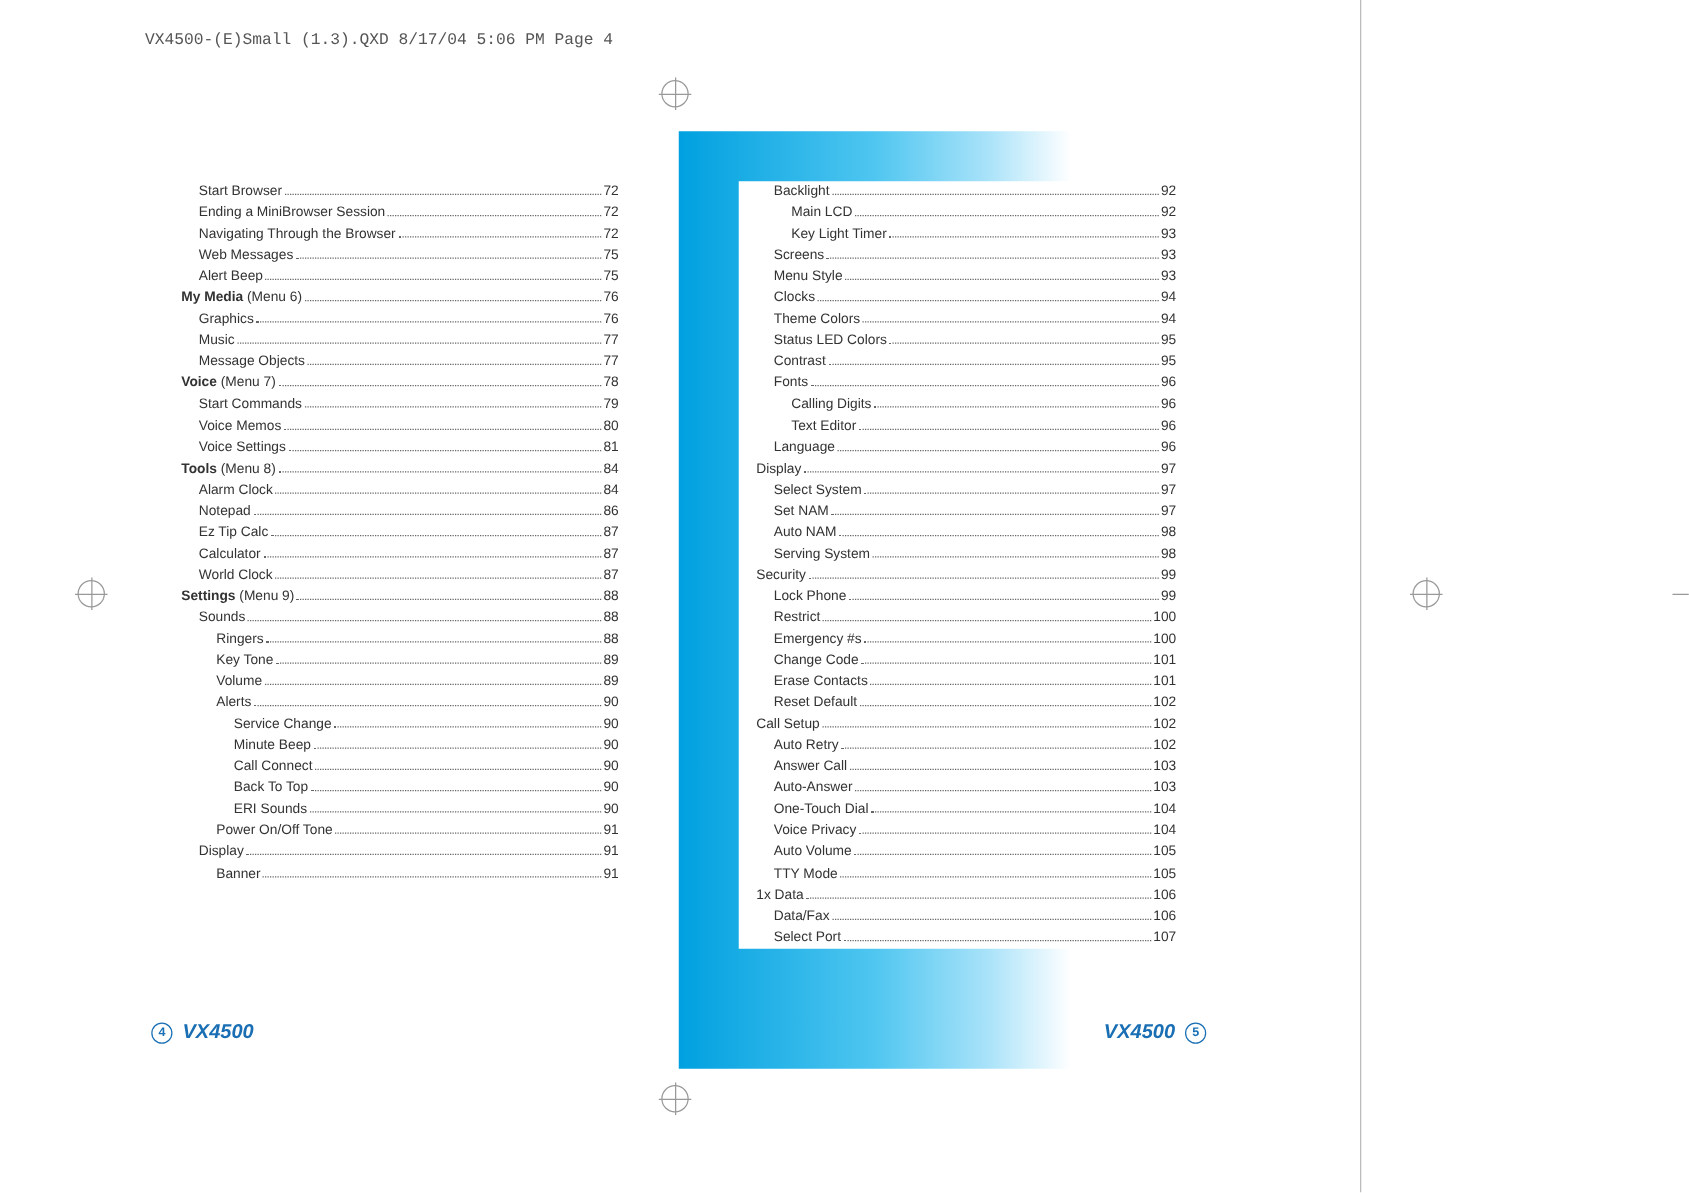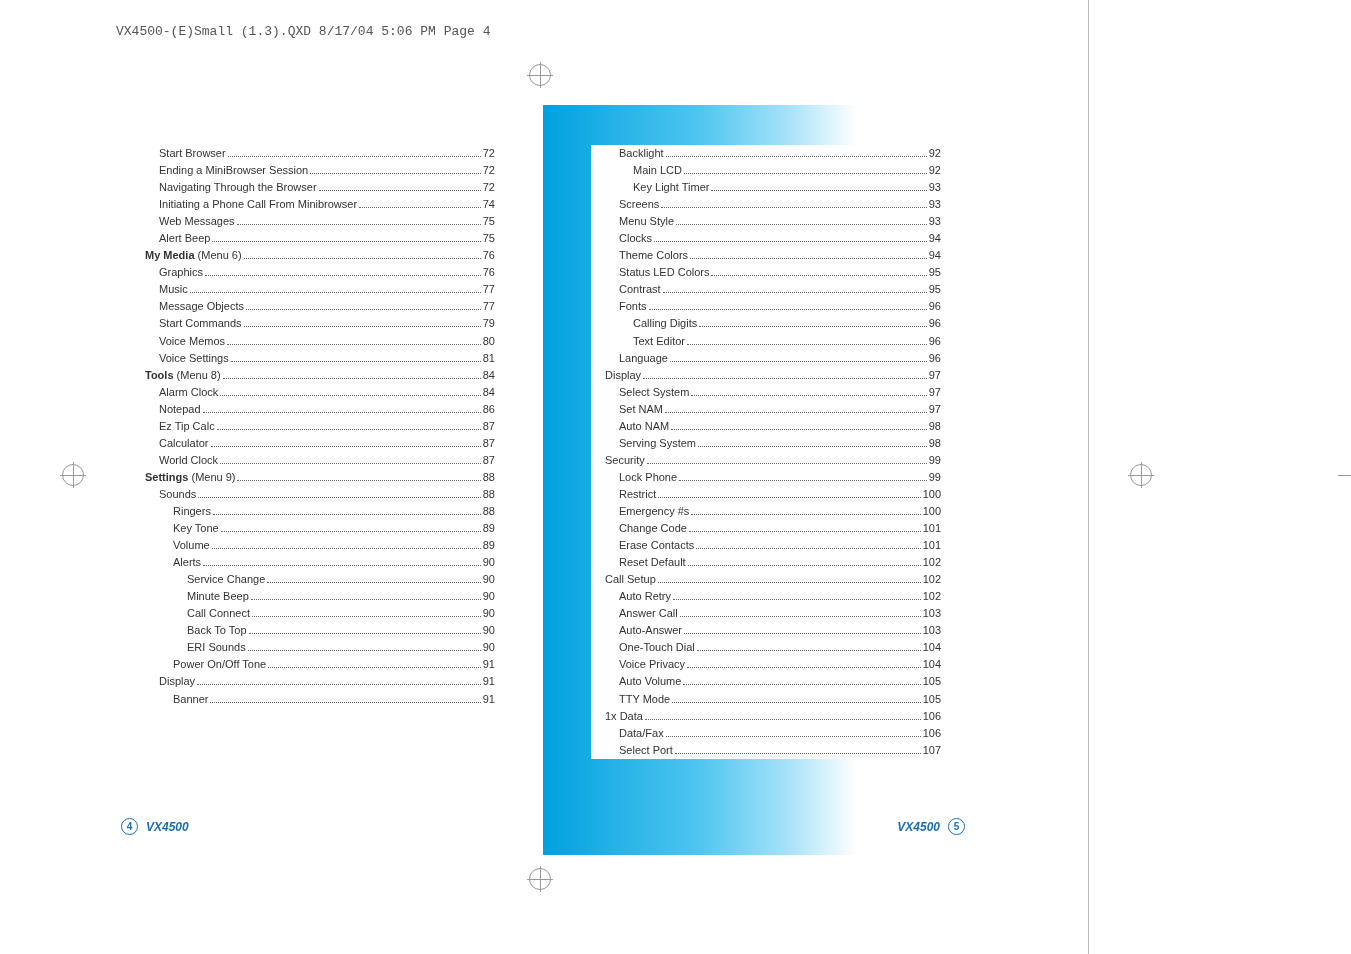--- a/index.html
+++ b/index.html
@@ -142,21 +142,21 @@
     border-radius: 50%;
     border: 1.5px solid #1a6fb4;
     color: #1a6fb4;
     font-weight: bold;
     font-size: 10px;
   }
   .model {
     color: #1a6fb4;
     font-weight: bold;
     font-style: italic;
-    font-size: 12px;
+    font-size: 16px;
     margin: 0 8px;
   }
 </style>
 </head>
 <body>
 
 <div class="header-line">VX4500-(E)Small (1.3).QXD  8/17/04  5:06 PM  Page 4</div>
 <div class="center-v-line"></div>
 
 <div class="cross-mark cross-top">
@@ -196,25 +196,20 @@
           <span class="toc-label">Ending a MiniBrowser Session</span>
           <span class="toc-dots"></span>
           <span class="toc-page">72</span>
         </div>
         <div class="toc-row i1">
           <span class="toc-label">Navigating Through the Browser</span>
           <span class="toc-dots"></span>
           <span class="toc-page">72</span>
         </div>
         <div class="toc-row i1">
-          <span class="toc-label">Initiating a Phone Call From Minibrowser</span>
-          <span class="toc-dots"></span>
-          <span class="toc-page">74</span>
-        </div>
-        <div class="toc-row i1">
           <span class="toc-label">Web Messages</span>
           <span class="toc-dots"></span>
           <span class="toc-page">75</span>
         </div>
         <div class="toc-row i1">
           <span class="toc-label">Alert Beep</span>
           <span class="toc-dots"></span>
           <span class="toc-page">75</span>
         </div>
         <div class="toc-row i0">
@@ -229,20 +224,25 @@
         </div>
         <div class="toc-row i1">
           <span class="toc-label">Music</span>
           <span class="toc-dots"></span>
           <span class="toc-page">77</span>
         </div>
         <div class="toc-row i1">
           <span class="toc-label">Message Objects</span>
           <span class="toc-dots"></span>
           <span class="toc-page">77</span>
+        </div>
+        <div class="toc-row i0">
+          <span class="toc-label"><b>Voice</b> (Menu 7)</span>
+          <span class="toc-dots"></span>
+          <span class="toc-page">78</span>
         </div>
         <div class="toc-row i1">
           <span class="toc-label">Start Commands</span>
           <span class="toc-dots"></span>
           <span class="toc-page">79</span>
         </div>
         <div class="toc-row i1">
           <span class="toc-label">Voice Memos</span>
           <span class="toc-dots"></span>
           <span class="toc-page">80</span>

